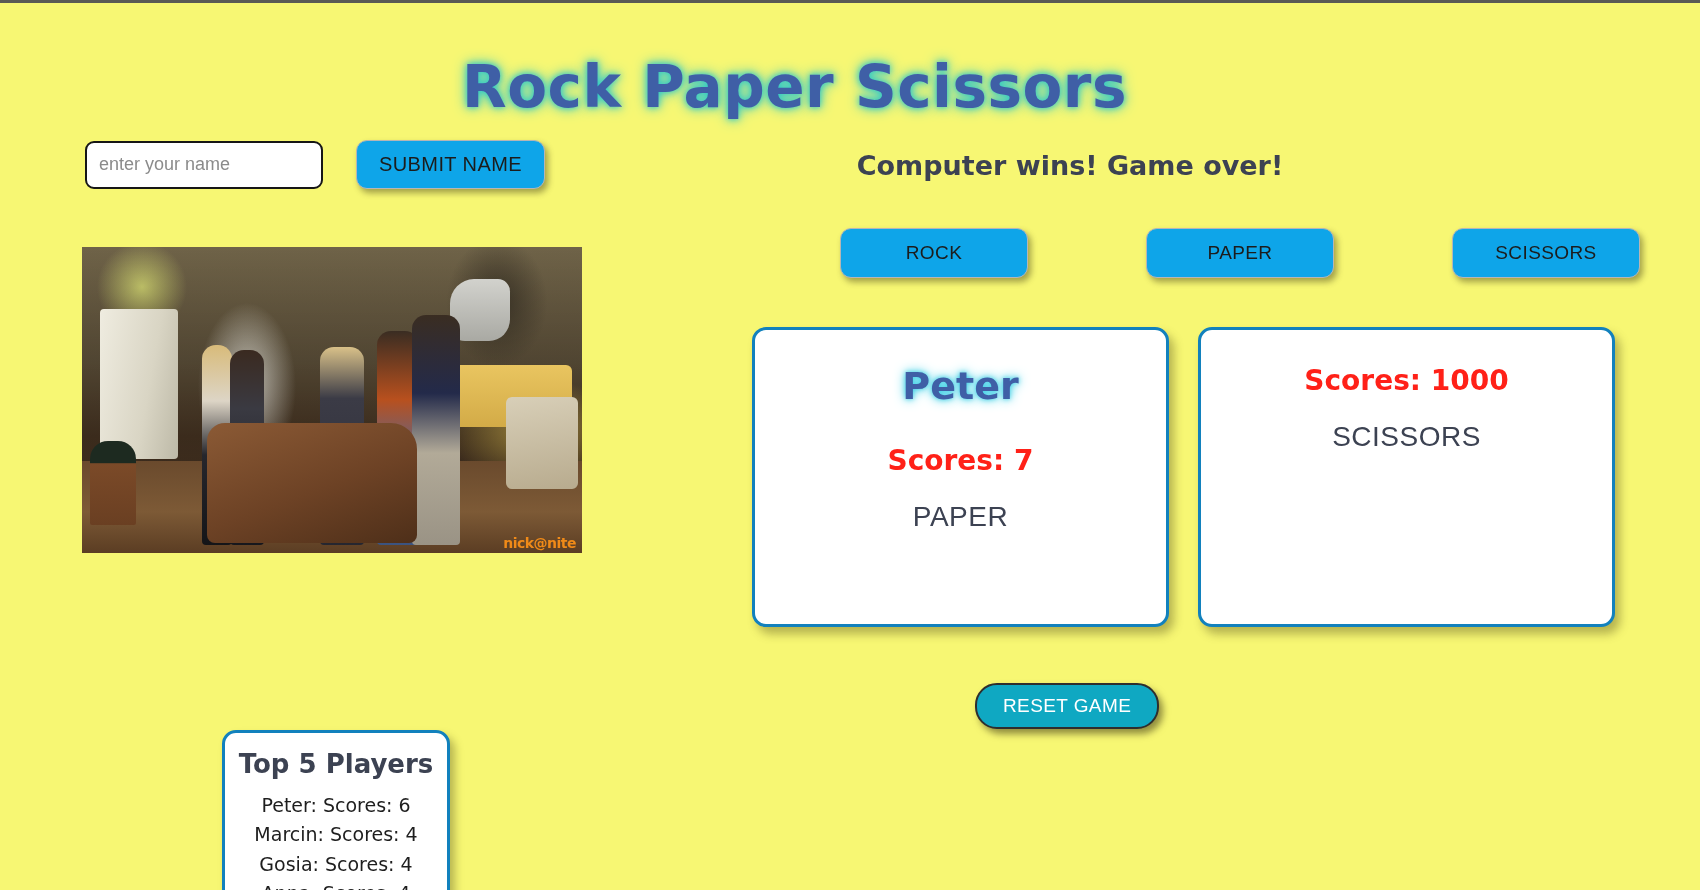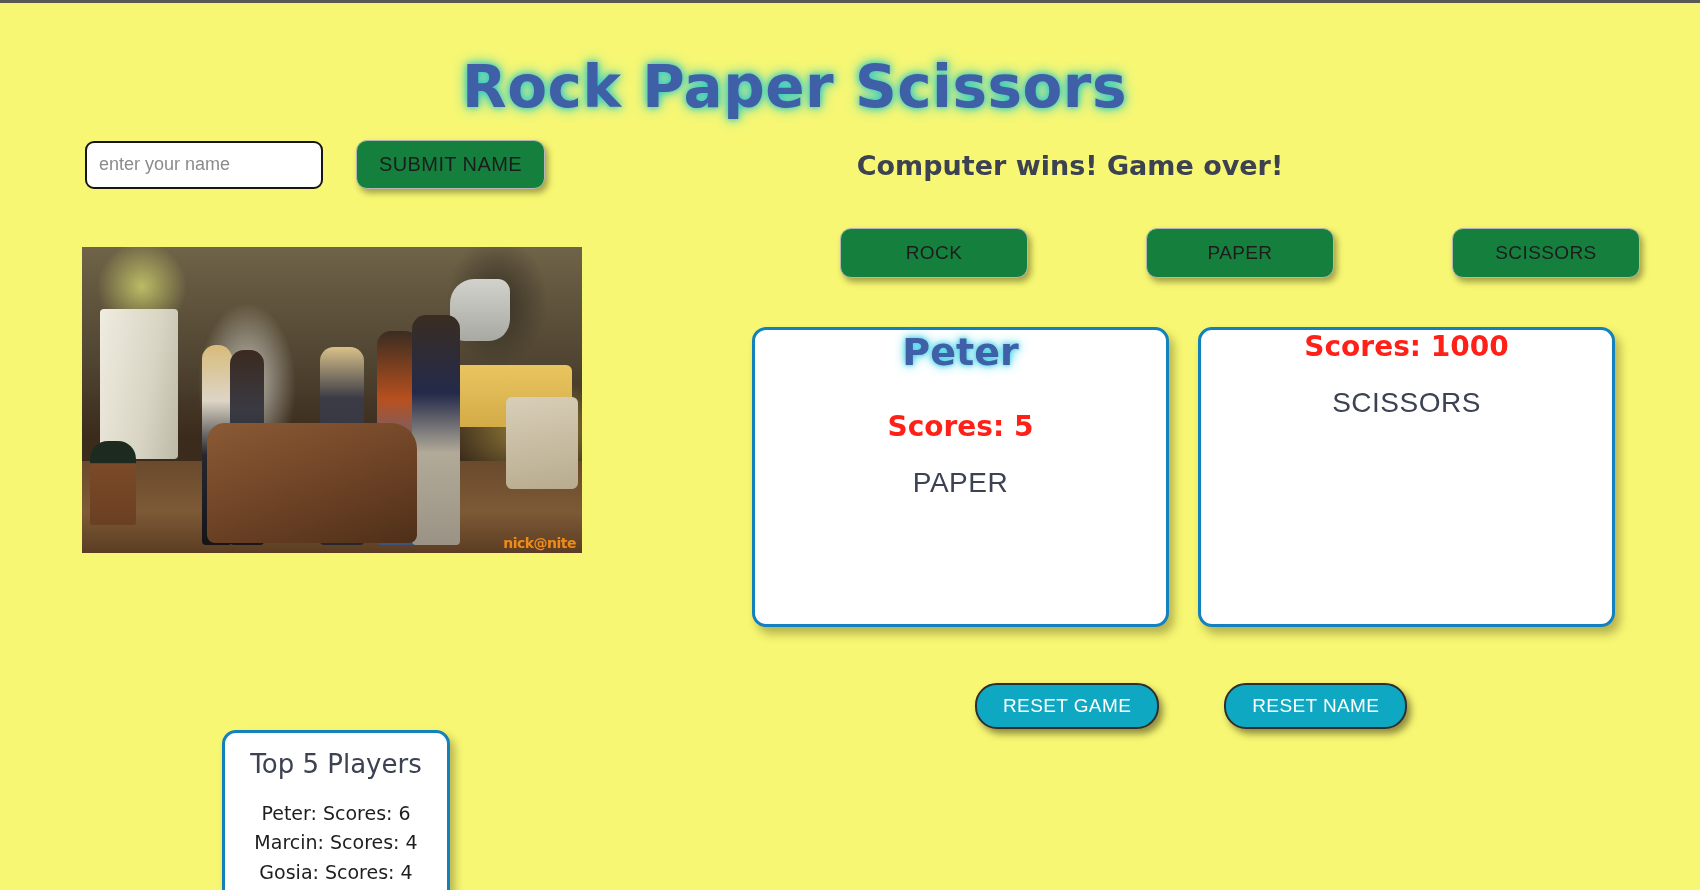--- a/index.html
+++ b/index.html
@@ -62,21 +62,21 @@
     background: #ffffff;
     padding: 0 12px;
     font-size: 18px;
     font-family: "Liberation Sans", sans-serif;
     color: #222;
     outline: none;
   }
   .name-input::placeholder { color: #8b8b8b; }
 
   .btn-gray {
-    background: #15803d;
+    background: #0ea5e9;
     border: 1px solid #b6b6b6;
     border-radius: 11px;
     color: #1c1c1c;
     font-size: 20px;
     font-family: "Liberation Sans", sans-serif;
     letter-spacing: 0.4px;
     padding: 12px 22px;
     cursor: pointer;
     box-shadow: 3px 4px 6px rgba(60,55,20,0.45);
   }
@@ -175,23 +175,23 @@
     width: 228px;
     background: #ffffff;
     border: 3px solid #1281bd;
     border-radius: 14px;
     padding: 16px 10px 18px;
     text-align: center;
     box-shadow: 5px 6px 9px rgba(90,85,30,0.40);
   }
   .top5-title {
     font-size: 26px;
-    font-weight: normal;
+    font-weight: bold;
     color: #3c4252;
-    margin-bottom: 20px;
+    margin-bottom: 12px;
     font-family: "DejaVu Sans", sans-serif;
   }
   .top5-item {
     font-size: 19px;
     color: #1e1e1e;
     line-height: 1.55;
     font-family: "DejaVu Sans", sans-serif;
   }
 
   
@@ -227,20 +227,21 @@
     display: flex;
     gap: 29px;
   }
   .player-card {
     width: 417px;
     height: 300px;
     background: #ffffff;
     border: 3px solid #1281bd;
     border-radius: 14px;
     text-align: center;
+    padding-top: 34px;
     box-shadow: 5px 7px 10px rgba(90,85,30,0.42);
   }
   .card-name {
     font-size: 38px;
     font-weight: bold;
     color: #3f5fa6;
     text-shadow: 0 0 12px #3ed0e6, 0 0 5px #3ed0e6;
     font-family: "DejaVu Sans", sans-serif;
     margin-bottom: 36px;
   }
@@ -324,25 +325,24 @@
 
 <div class="choices">
   <button class="btn-gray choice-btn">ROCK</button>
   <button class="btn-gray choice-btn">PAPER</button>
   <button class="btn-gray choice-btn">SCISSORS</button>
 </div>
 
 <div class="cards">
   <div class="player-card">
     <div class="card-name">Peter</div>
-    <div class="card-score">Scores: 5</div>
+    <div class="card-score">Scores: 7</div>
     <div class="card-move">PAPER</div>
   </div>
   <div class="player-card">
     <div class="card-score">Scores: 1000</div>
     <div class="card-move">SCISSORS</div>
   </div>
 </div>
 
 <div class="resets">
   <button class="btn-teal">RESET GAME</button>
-  <button class="btn-teal">RESET NAME</button>
 </div>
 
 </body></html>

